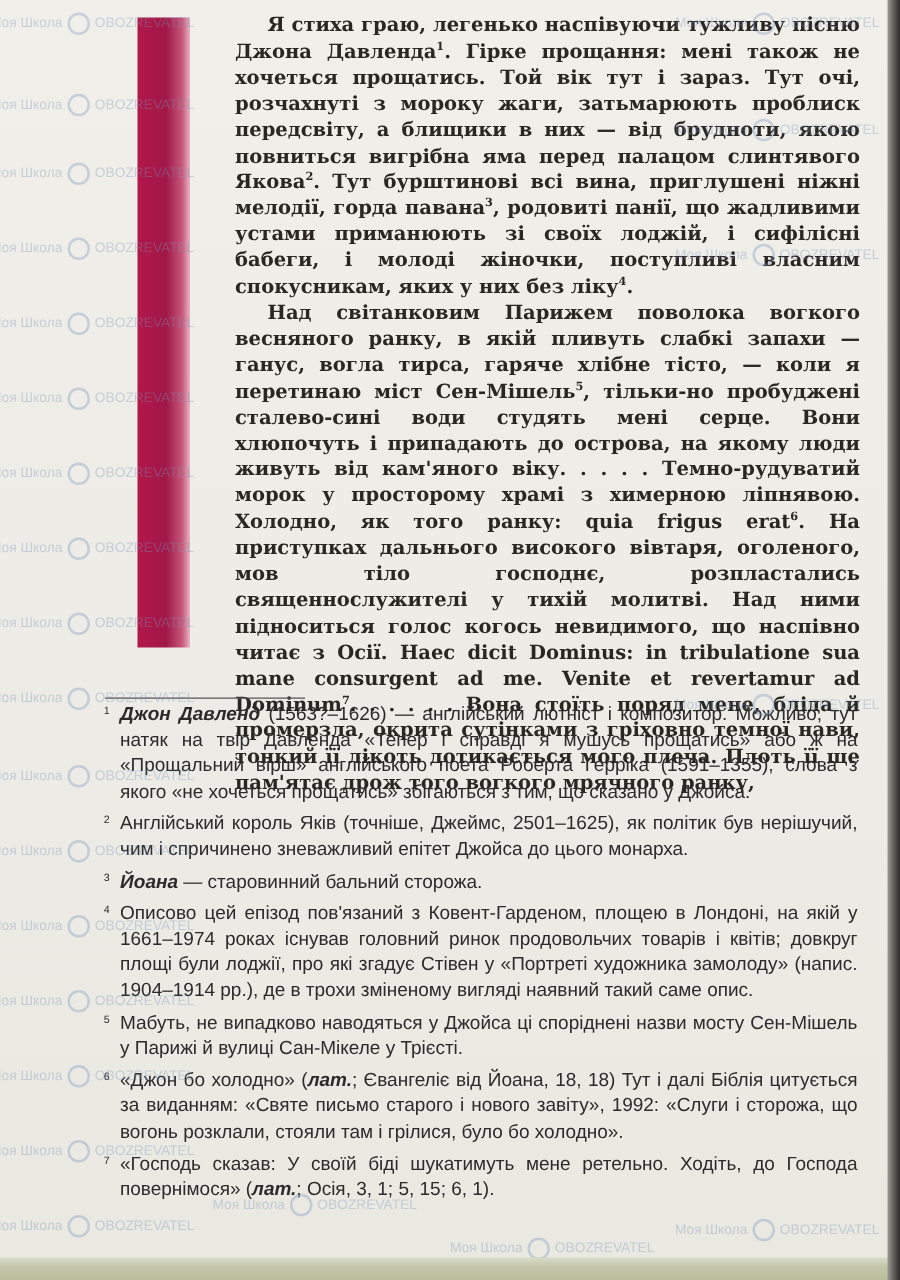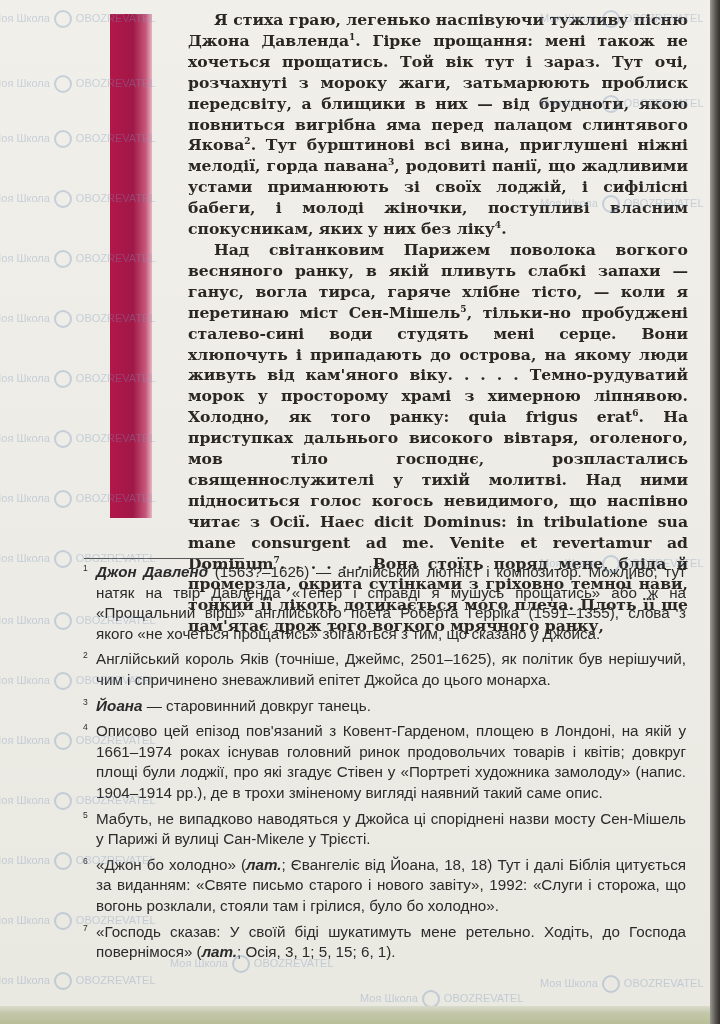--- a/index.html
+++ b/index.html
@@ -75,21 +75,21 @@
     <div class="fn">
       <span class="fn-num">1</span>
       <i>Джон Давленд</i><span> (1563?–1626) — англійський лютніст і композитор. Можливо, тут натяк на твір Давленда «Тепер і справді я мушусь прощатись» або ж на «Прощальний вірш» англійського поета Роберта Герріка (1591–1355), слова з якого «не хочеться прощатись» збігаються з тим, що сказано у Джойса.</span>
     </div>
     <div class="fn">
       <span class="fn-num">2</span>
       <span>Англійський король Яків (точніше, Джеймс, 2501–1625), як політик був нерішучий, чим і спричинено зневажливий епітет Джойса до цього монарха.</span>
     </div>
     <div class="fn">
       <span class="fn-num">3</span>
-      <i>Йоана</i><span> — старовинний довкруг танець.</span>
+      <i>Йоана</i><span> — старовинний бальний сторожа.</span>
     </div>
     <div class="fn">
       <span class="fn-num">4</span>
       <span>Описово цей епізод пов'язаний з Ковент-Гарденом, площею в Лондоні, на якій у 1661–1974 роках існував головний ринок продовольчих товарів і квітів; довкруг площі були лоджії, про які згадує Стівен у «Портреті художника замолоду» (напис. 1904–1914 рр.), де в трохи зміненому вигляді наявний такий саме опис.</span>
     </div>
     <div class="fn">
       <span class="fn-num">5</span>
       <span>Мабуть, не випадково наводяться у Джойса ці споріднені назви мосту Сен-Мішель у Парижі й вулиці Сан-Мікеле у Трієсті.</span>
     </div>
     <div class="fn">

